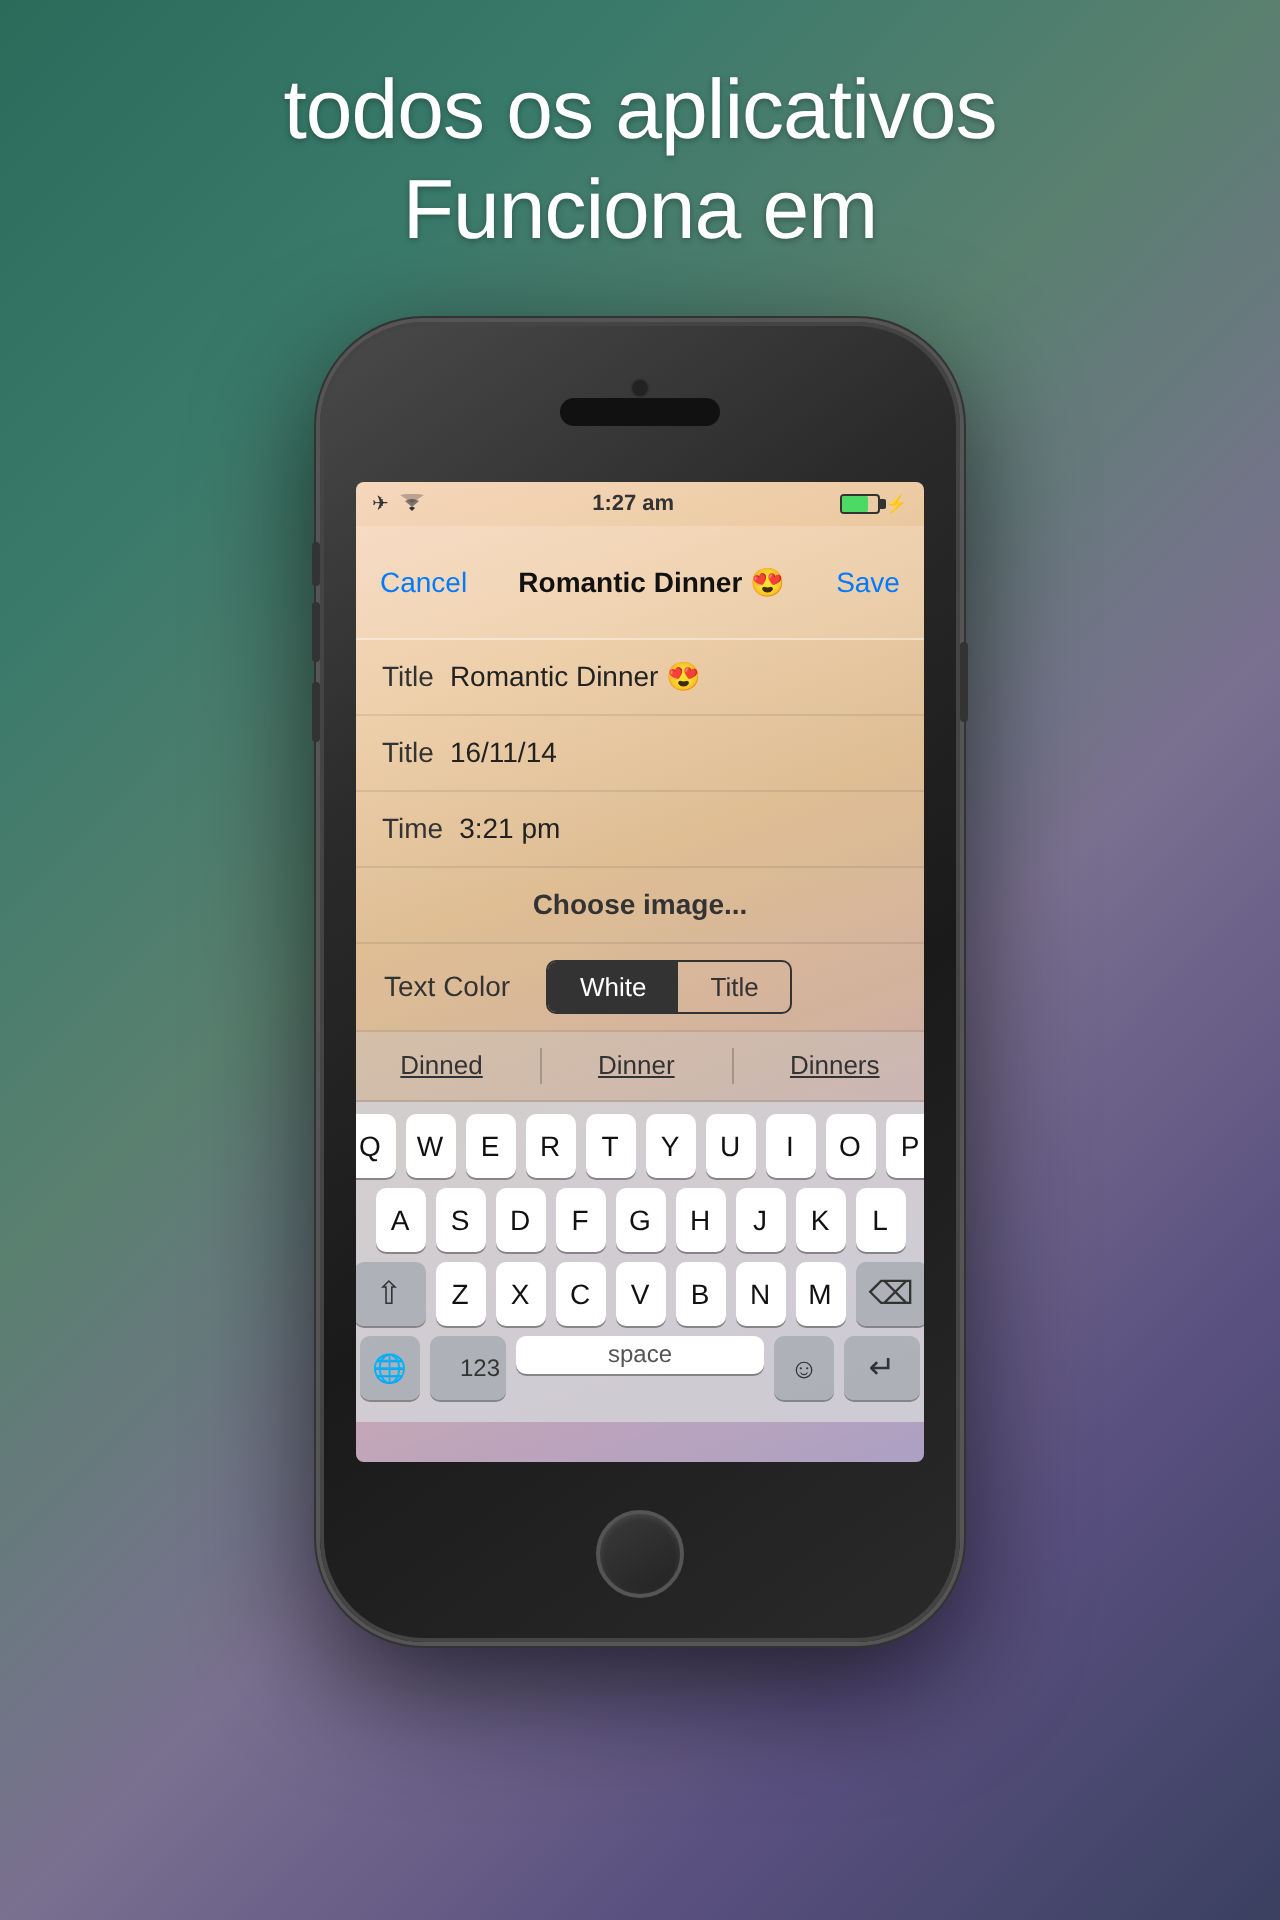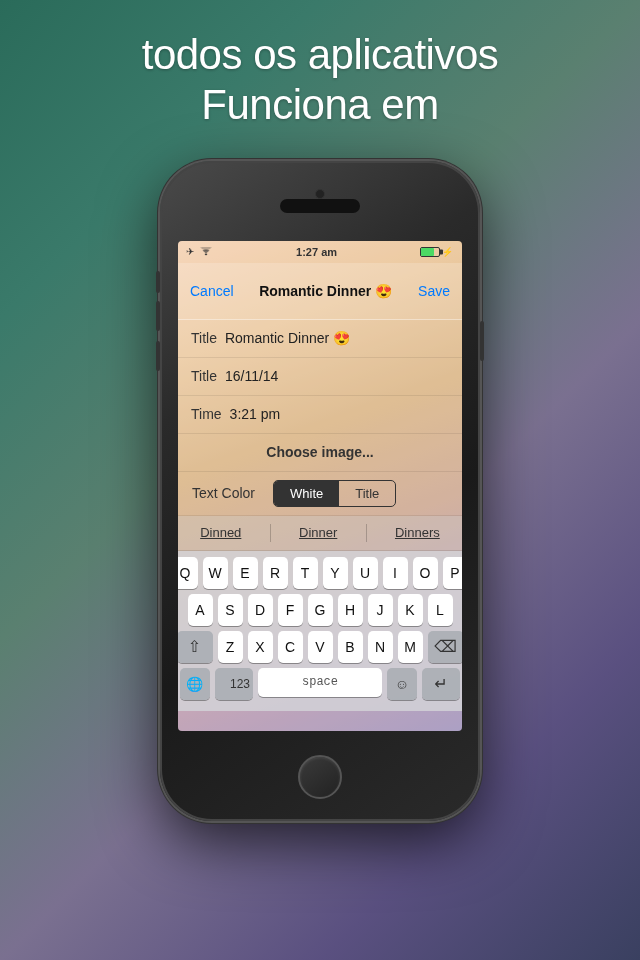--- a/index.html
+++ b/index.html
@@ -365,22 +365,21 @@
       padding-left: 12px;
     }
 
     .key-globe {
       width: 30px;
     }
 
     .key-space {
       flex: 1;
       max-width: 150px;
-      height: 29px;
-      font-family: Liberation Mono, monospace;
+      height: 19px;
     }
 
     .key-emoji {
       width: 30px;
     }
 
     .key-return {
       width: 38px;
     }
 

